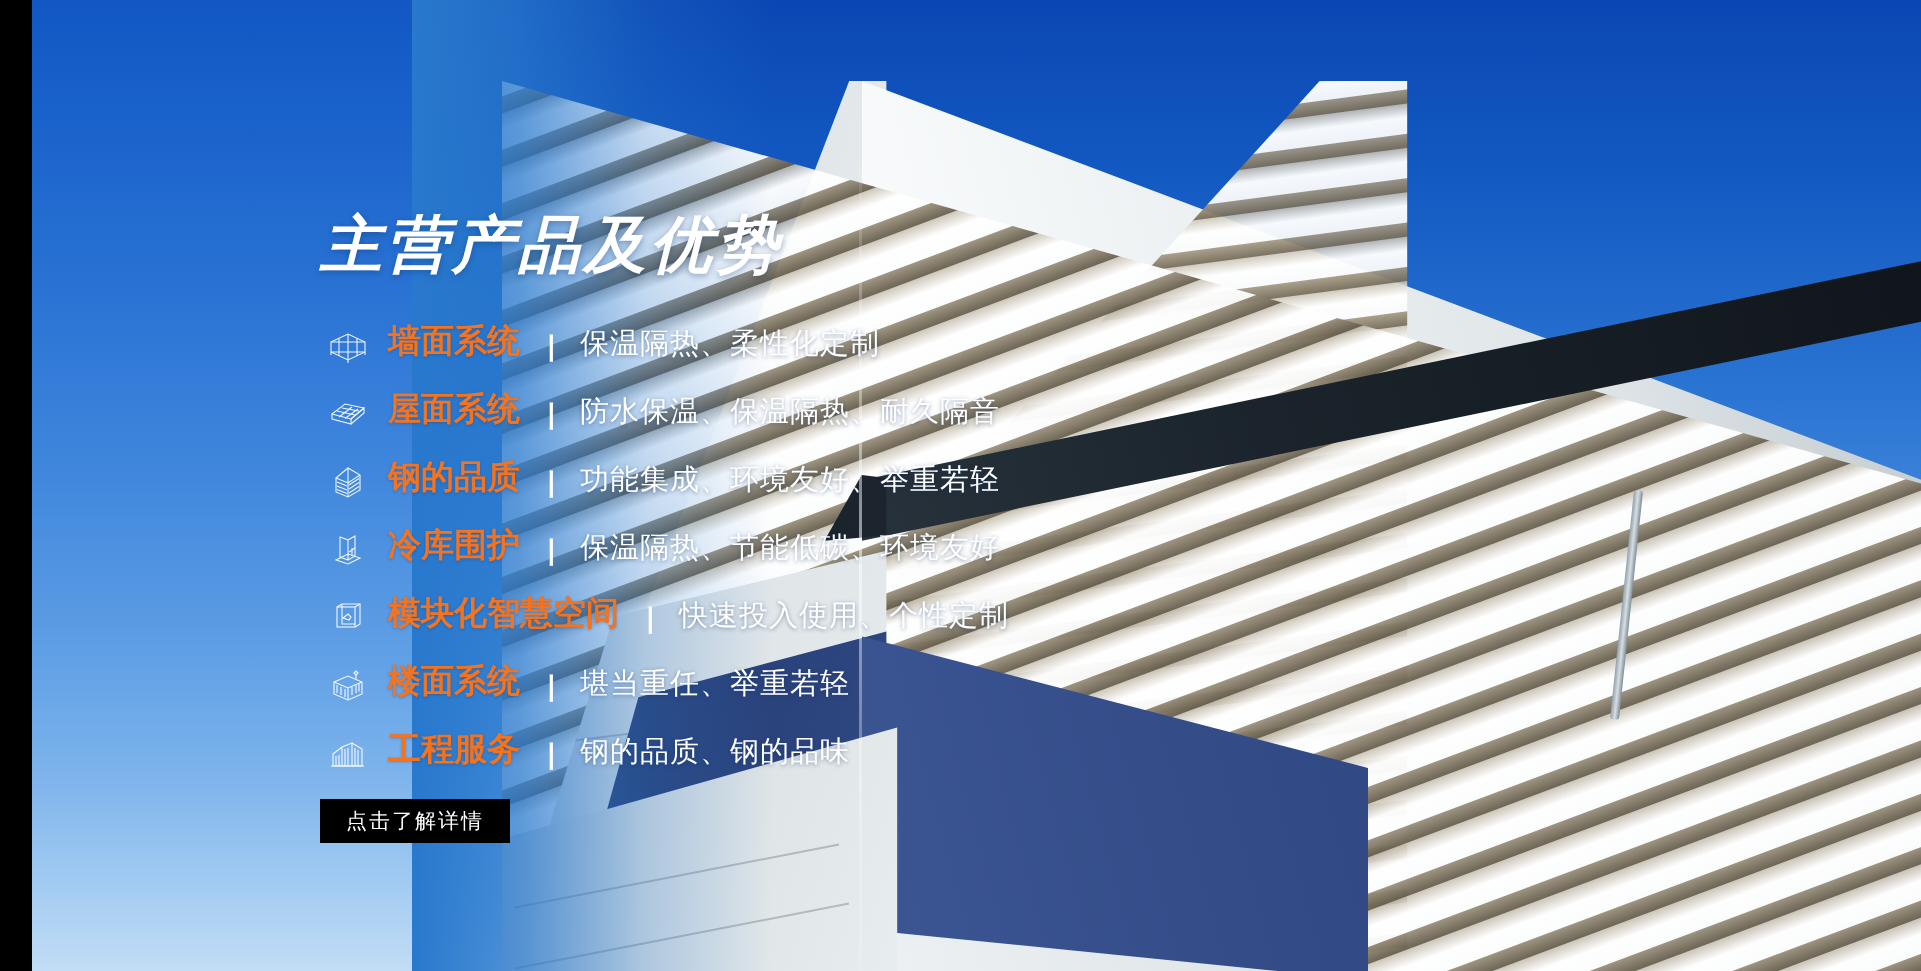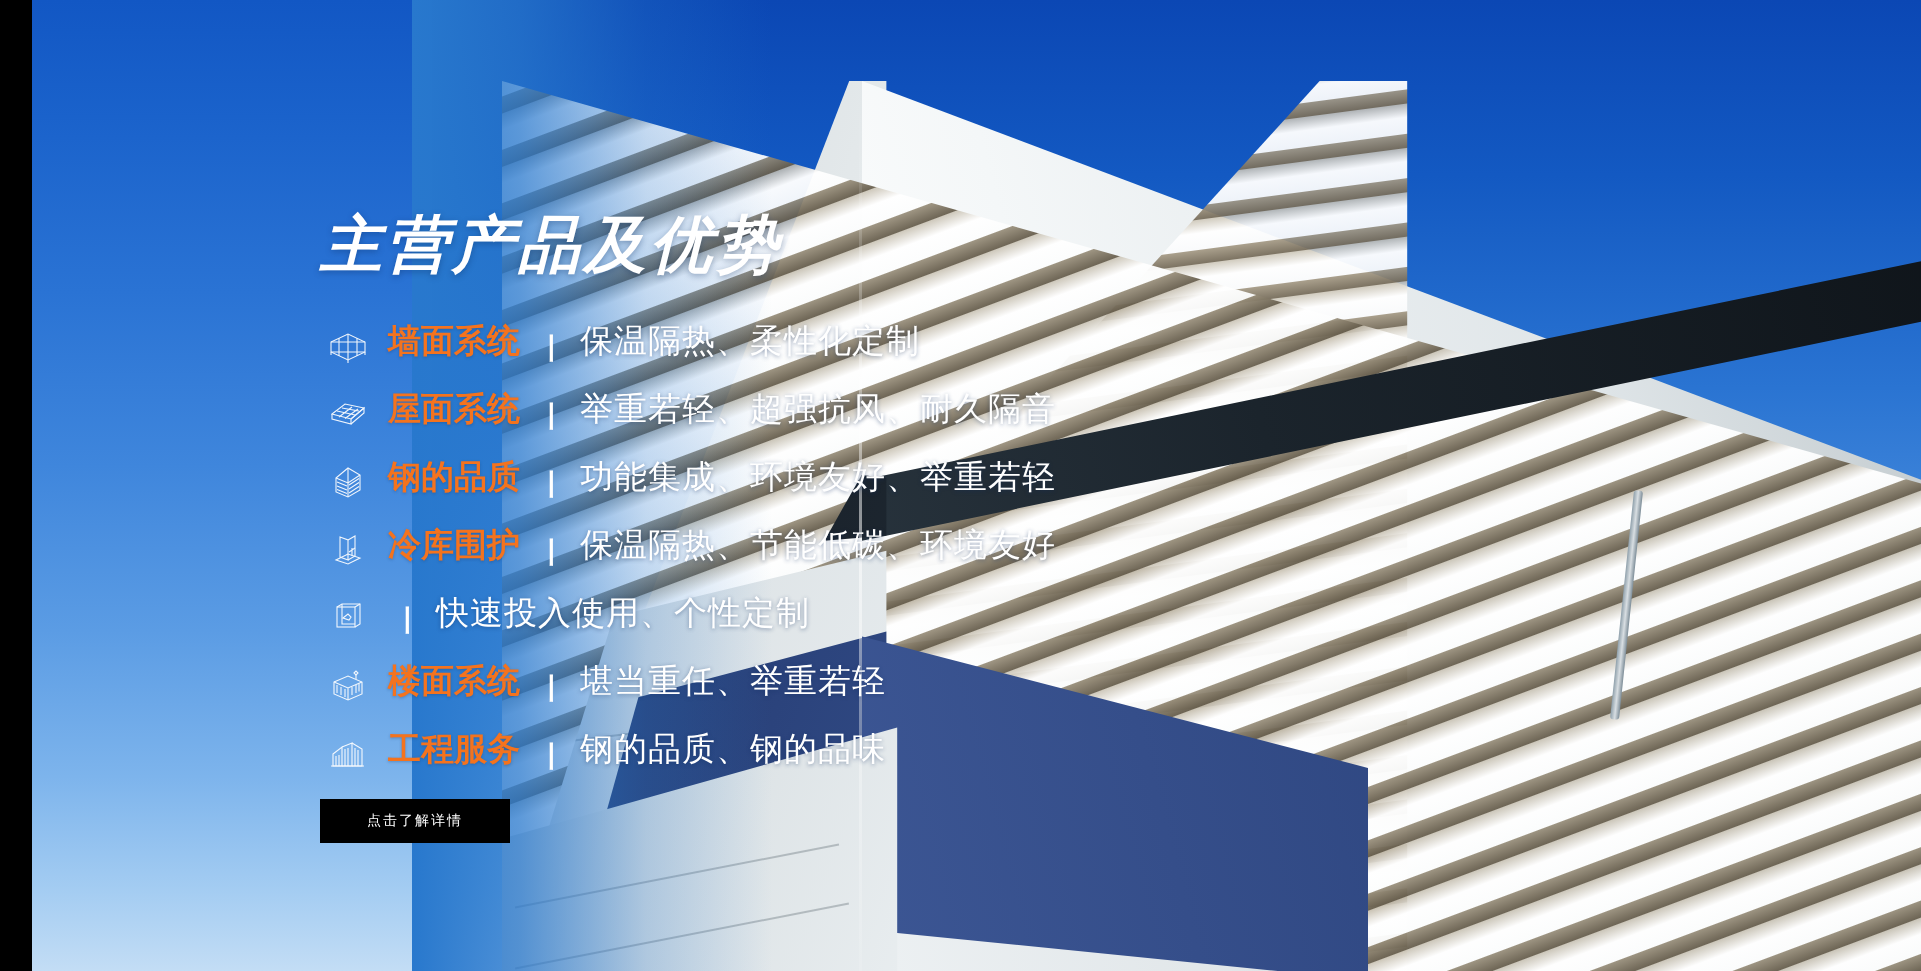--- a/index.html
+++ b/index.html
@@ -253,37 +253,37 @@
     color: #ffffff;
     font-size: 28px;
     font-weight: 700;
     margin: 0 14px 0 18px;
     line-height: 1;
     transform: translateY(-1px);
   }
 
   .row-desc {
     color: #ffffff;
-    font-size: 33px;
+    font-size: 29px;
     font-weight: 400;
     white-space: nowrap;
     letter-spacing: 1px;
     text-shadow: 0 1px 4px rgba(15,45,95,0.45);
   }
 
   .cta {
     position: absolute;
     left: 288px;
     top: 799px;
     width: 190px;
     height: 44px;
     background: #000000;
     color: #ffffff;
     border: none;
-    font-size: 14px;
+    font-size: 21px;
     font-family: "Liberation Sans", "DejaVu Sans", sans-serif;
     letter-spacing: 2px;
     cursor: pointer;
     display: flex;
     align-items: center;
     justify-content: center;
   }
 </style>
 </head>
 <body>
@@ -345,21 +345,21 @@
         <span class="row-icon">
           <svg width="40" height="34" viewBox="0 0 40 34" fill="none" stroke="#ffffff" stroke-width="1.1">
             <path d="M4 16 L17 6 L36 10 L23 21 Z"></path>
             <path d="M4 16 L4 21 L23 26 L23 21"></path>
             <path d="M23 21 L36 10 L36 15 L23 26"></path>
             <path d="M9 13 L27 17 M14 10 L31 13 M11 19 L24 9 M17 20.5 L30 11"></path>
           </svg>
         </span>
         <span class="row-title">屋面系统</span>
         <span class="row-sep">丨</span>
-        <span class="row-desc">举重若轻、超强抗风、耐久隔音</span>
+        <span class="row-desc">防水保温、保温隔热、耐久隔音</span>
       </div>
 
       <div class="row">
         <span class="row-icon">
           <svg width="40" height="34" viewBox="0 0 40 34" fill="none" stroke="#ffffff" stroke-width="1.1">
             <path d="M8 12 L20 2 L32 9 L32 24 L20 31 L8 26 Z"></path>
             <path d="M20 2 L20 31 M8 12 L20 17 L32 9"></path>
             <path d="M9 16 L19 20 M9 20 L19 24 M9 23.5 L19 27.5"></path>
             <path d="M21 19 L31 12.5 M21 23 L31 16.5 M21 27 L31 20.5"></path>
           </svg>
@@ -386,20 +386,21 @@
       <div class="row">
         <span class="row-icon">
           <svg width="40" height="34" viewBox="0 0 40 34" fill="none" stroke="#ffffff" stroke-width="1.1">
             <rect x="9" y="5" width="18" height="20"></rect>
             <path d="M9 5 L14 2 L32 2 L32 22 L27 25"></path>
             <path d="M27 5 L32 2"></path>
             <path d="M14 2 L14 22 L27 22"></path>
             <path d="M15 16 L20 12 L23 15 L21 18 Z"></path>
           </svg>
         </span>
+        <span class="row-title">模块化智慧空间</span>
         <span class="row-sep">丨</span>
         <span class="row-desc">快速投入使用、个性定制</span>
       </div>
 
       <div class="row">
         <span class="row-icon">
           <svg width="40" height="34" viewBox="0 0 40 34" fill="none" stroke="#ffffff" stroke-width="1.1">
             <path d="M6 12 L20 6 L34 12 L34 24 L20 30 L6 24 Z"></path>
             <path d="M6 12 L20 18 L34 12 M20 18 L20 30"></path>
             <path d="M9 15 L9 23 M13 17 L13 25 M17 19 L17 27"></path>

